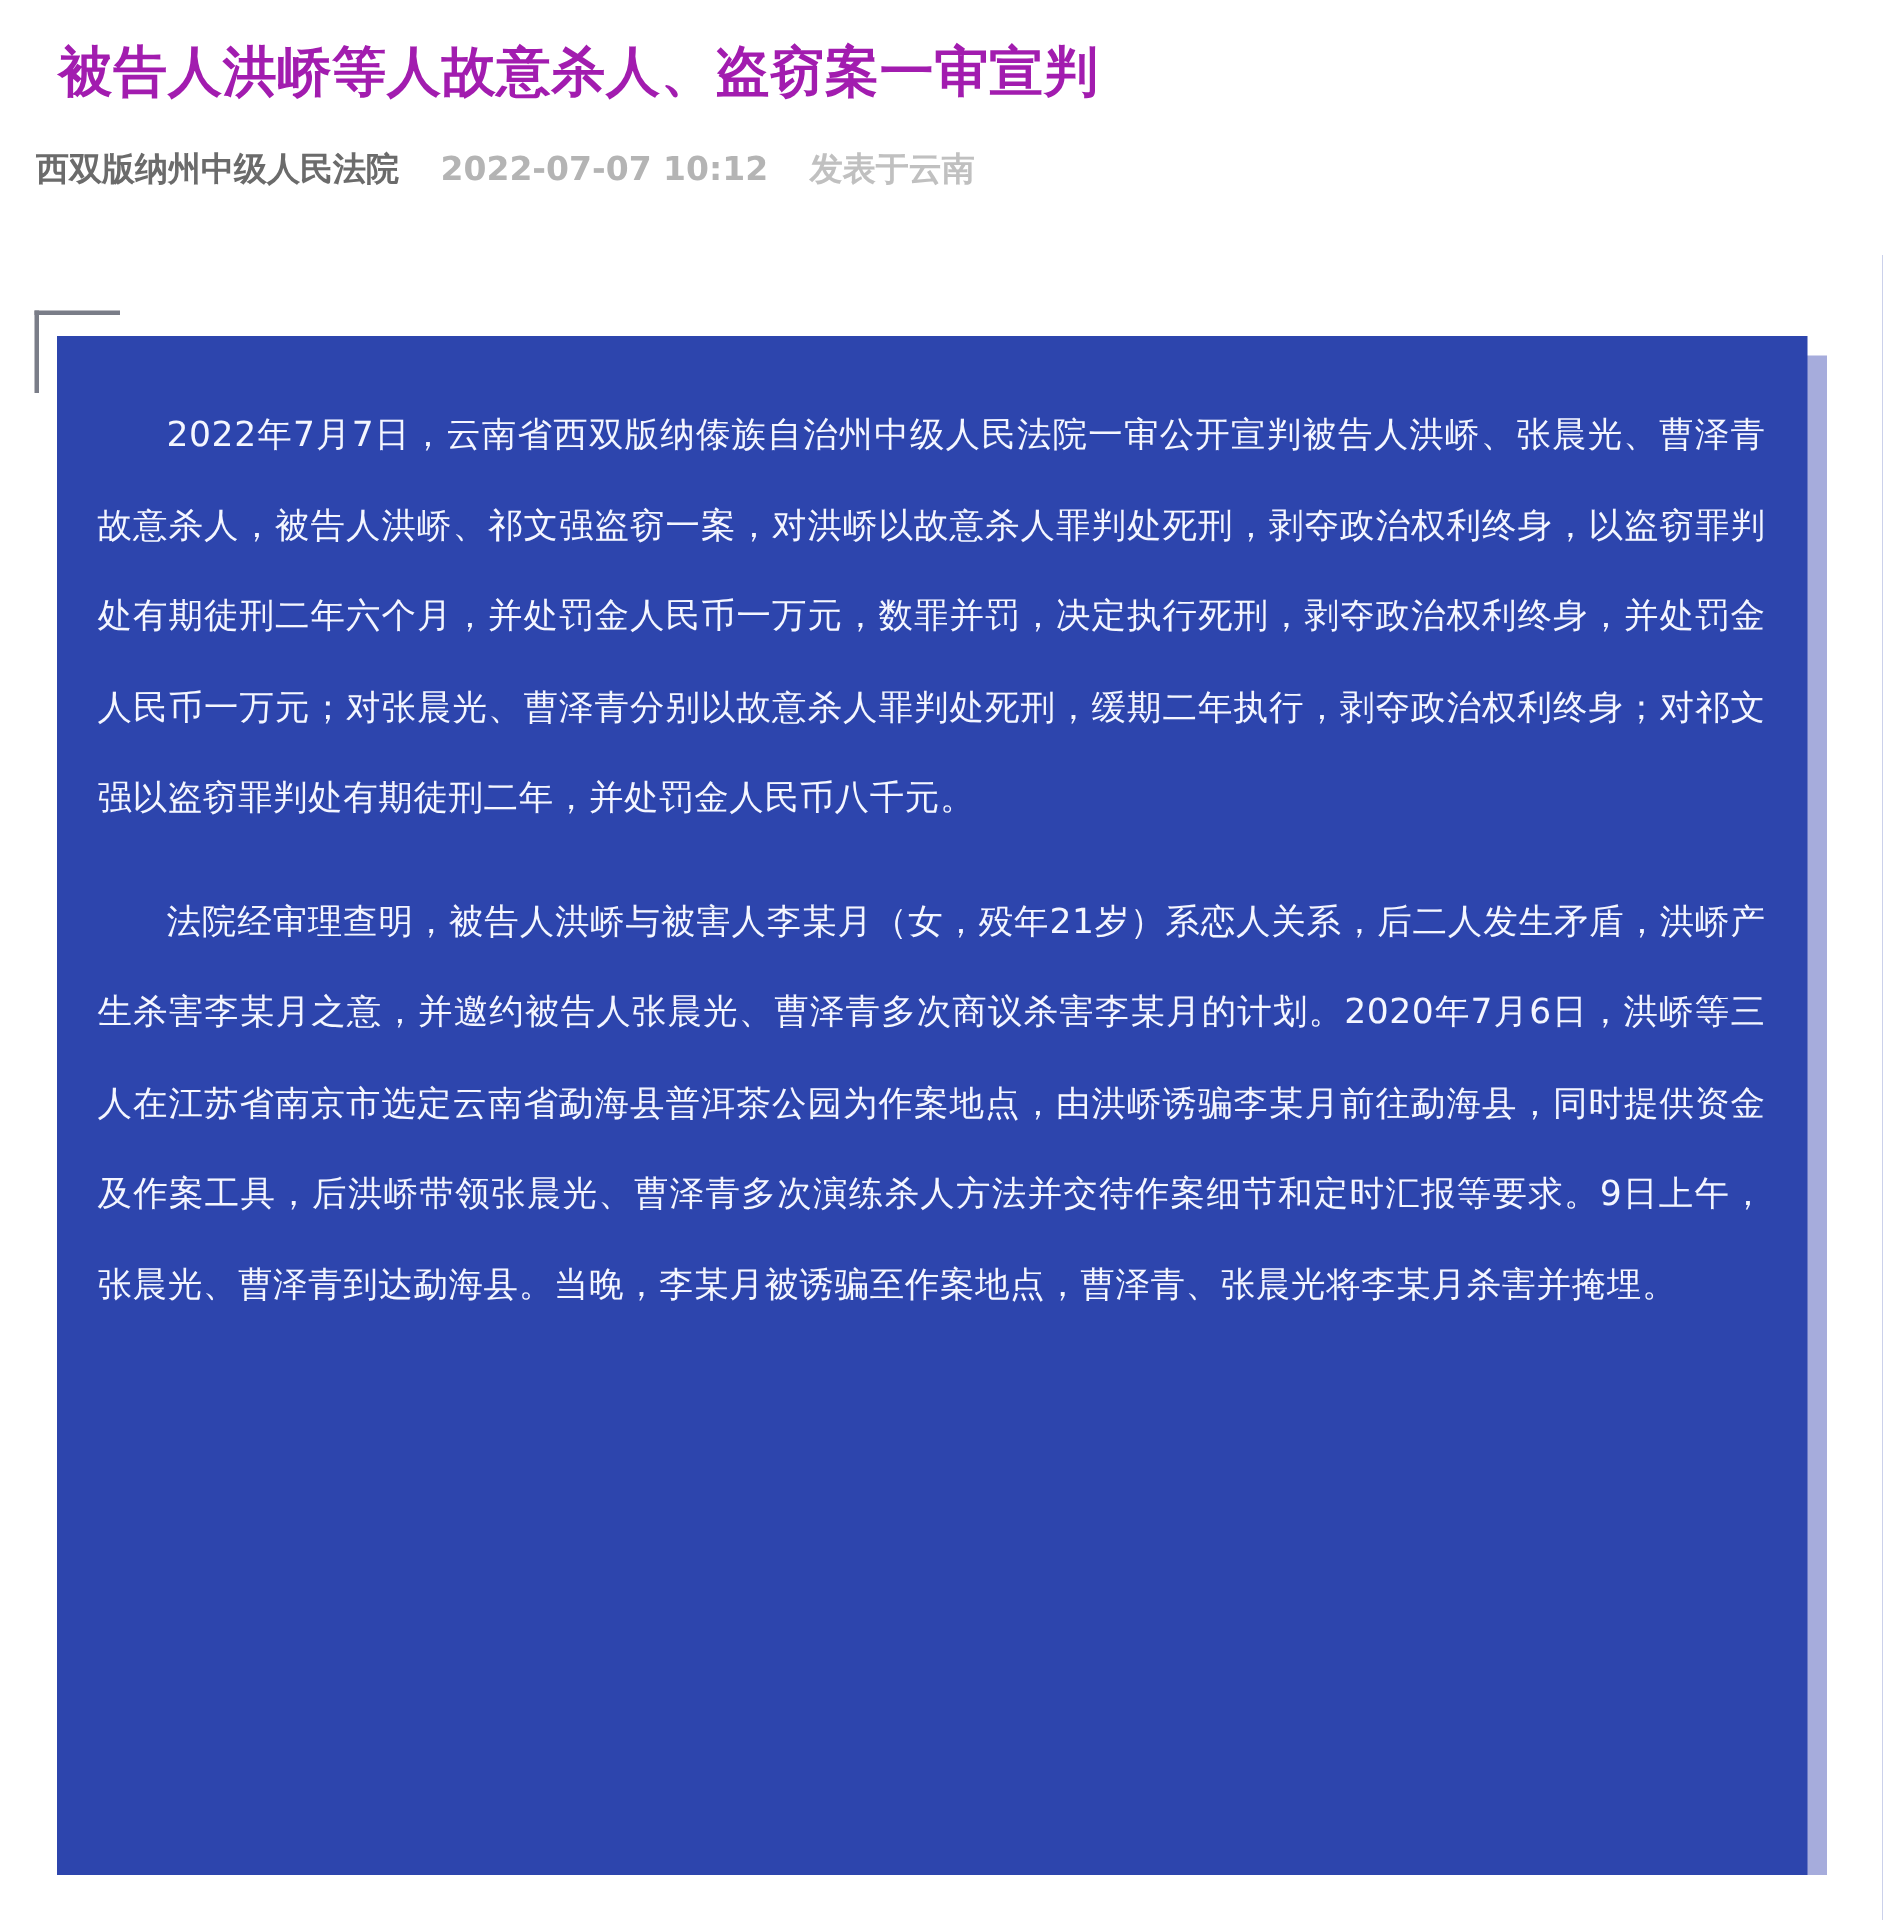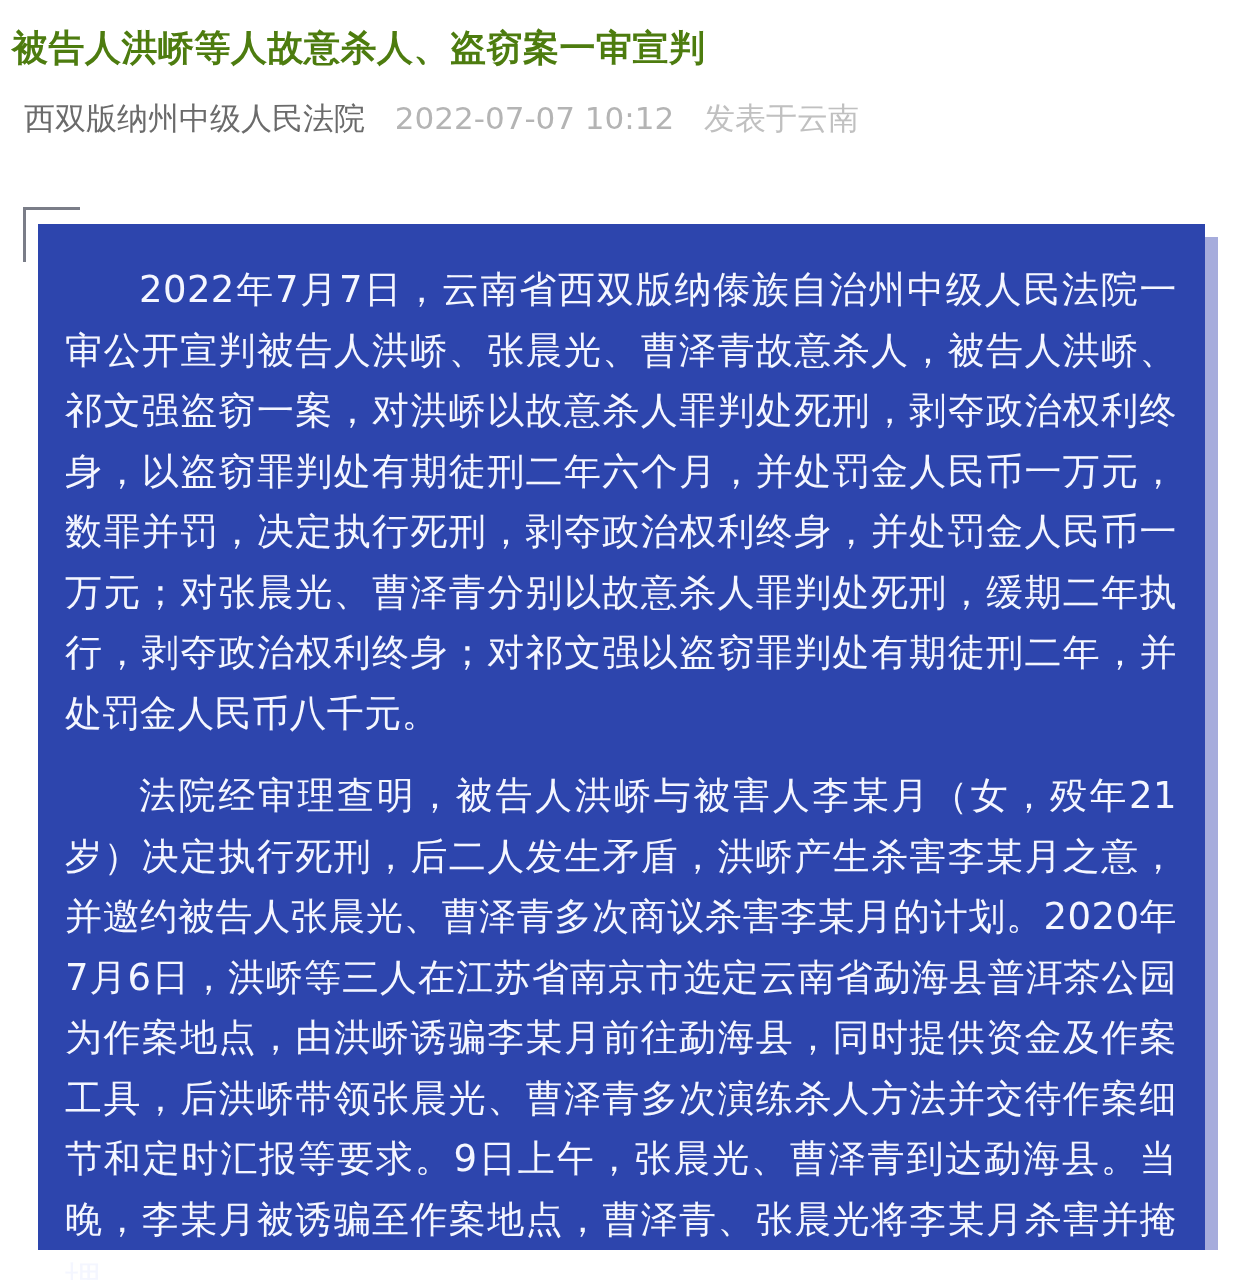--- a/index.html
+++ b/index.html
@@ -9,36 +9,37 @@
     }
     body {
       width: 1255px;
       height: 1280px;
       position: relative;
       overflow: hidden;
       font-family: "DejaVu Sans", "Liberation Sans", sans-serif;
     }
     .article-title {
       position: absolute;
-      left: 12px;
+      left: 39px;
       top: 24px;
       font-size: 36px;
       font-weight: bold;
-      color: #4d7c0f;
+      color: #a21caf;
       letter-spacing: 0.5px;
       white-space: nowrap;
       margin: 0;
     }
     .meta {
       position: absolute;
       left: 24px;
       top: 98px;
-      font-size: 31px;
+      font-size: 22px;
       color: #5a5a5a;
       white-space: nowrap;
+      font-weight: bold;
     }
     .meta .author { color: #6b6b6b; }
     .meta .date { color: #b4b4b4; margin-left: 20px; }
     .meta .location { color: #c0c0c0; margin-left: 20px; }
 
     .corner-bracket {
       position: absolute;
       left: 23px;
       top: 207px;
       width: 57px;
@@ -60,21 +61,21 @@
       left: 38px;
       top: 224px;
       width: 1167px;
       height: 1026px;
       background: #2d45ad;
       box-sizing: border-box;
       padding: 36px 28px 0 27px;
     }
     .para {
       color: #f4f6ff;
-      font-size: 37px;
+      font-size: 23px;
       line-height: 60.5px;
       text-indent: 2em;
       margin: 0 0 22px 0;
       text-align: justify;
       letter-spacing: 0.4px;
       word-break: break-all;
     }
   </style>
 </head>
 <body>
@@ -85,14 +86,14 @@
   <span class="author">西双版纳州中级人民法院</span>
   <span class="date">2022-07-07 10:12</span>
   <span class="location">发表于云南</span>
 </div>
 
 <div class="corner-bracket"></div>
 <div class="card-shadow"></div>
 
 <div class="card">
   <p class="para">2022年7月7日，云南省西双版纳傣族自治州中级人民法院一审公开宣判被告人洪峤、张晨光、曹泽青故意杀人，被告人洪峤、祁文强盗窃一案，对洪峤以故意杀人罪判处死刑，剥夺政治权利终身，以盗窃罪判处有期徒刑二年六个月，并处罚金人民币一万元，数罪并罚，决定执行死刑，剥夺政治权利终身，并处罚金人民币一万元；对张晨光、曹泽青分别以故意杀人罪判处死刑，缓期二年执行，剥夺政治权利终身；对祁文强以盗窃罪判处有期徒刑二年，并处罚金人民币八千元。</p>
-  <p class="para">法院经审理查明，被告人洪峤与被害人李某月（女，殁年21岁）决定执行死刑，后二人发生矛盾，洪峤产生杀害李某月之意，并邀约被告人张晨光、曹泽青多次商议杀害李某月的计划。2020年7月6日，洪峤等三人在江苏省南京市选定云南省勐海县普洱茶公园为作案地点，由洪峤诱骗李某月前往勐海县，同时提供资金及作案工具，后洪峤带领张晨光、曹泽青多次演练杀人方法并交待作案细节和定时汇报等要求。9日上午，张晨光、曹泽青到达勐海县。当晚，李某月被诱骗至作案地点，曹泽青、张晨光将李某月杀害并掩埋。</p>
+  <p class="para">法院经审理查明，被告人洪峤与被害人李某月（女，殁年21岁）系恋人关系，后二人发生矛盾，洪峤产生杀害李某月之意，并邀约被告人张晨光、曹泽青多次商议杀害李某月的计划。2020年7月6日，洪峤等三人在江苏省南京市选定云南省勐海县普洱茶公园为作案地点，由洪峤诱骗李某月前往勐海县，同时提供资金及作案工具，后洪峤带领张晨光、曹泽青多次演练杀人方法并交待作案细节和定时汇报等要求。9日上午，张晨光、曹泽青到达勐海县。当晚，李某月被诱骗至作案地点，曹泽青、张晨光将李某月杀害并掩埋。</p>
 </div>
 
 </body></html>

